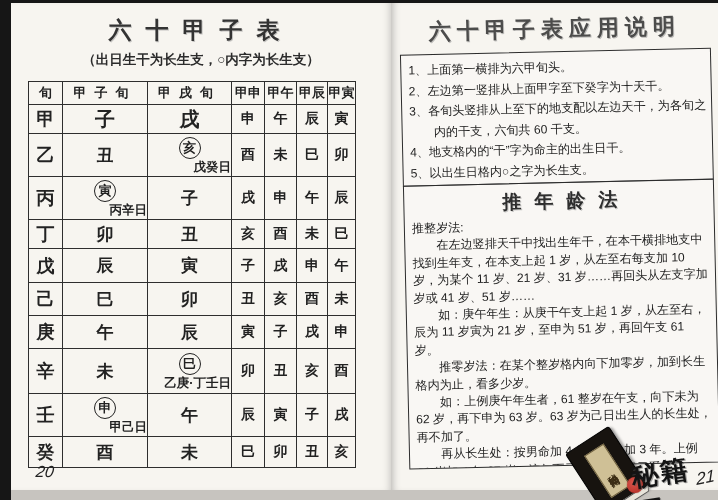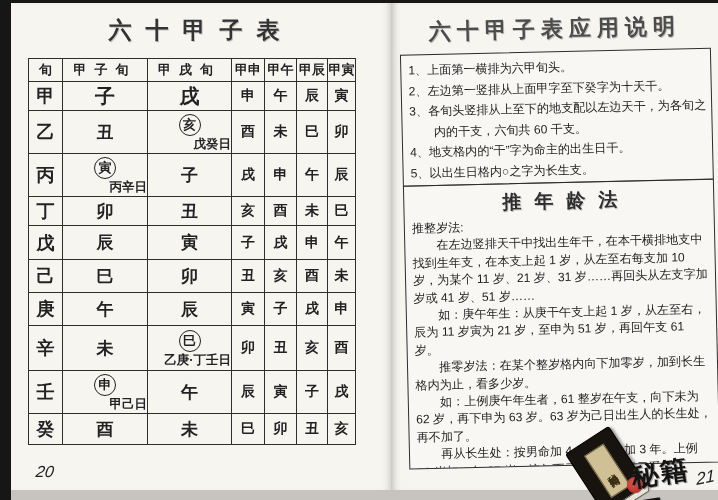--- a/index.html
+++ b/index.html
@@ -54,20 +54,21 @@
 </style>
 </head>
 <body>
 
 <div class="scan">
   <div class="edge-left"></div>
   <div class="edge-top"></div>
 
   <div class="page page-left">
     <h1 class="lp-title">六十甲子表</h1>
+    <div class="lp-sub">（出日生干为长生支，○内字为长生支）</div>
 
     <table class="jiazi">
       <colgroup>
         <col style="width:34px">
           <col style="width:85px">
           <col style="width:84px">
         <col style="width:33px">
           <col style="width:32px">
           <col style="width:31px">
           <col style="width:28px">

